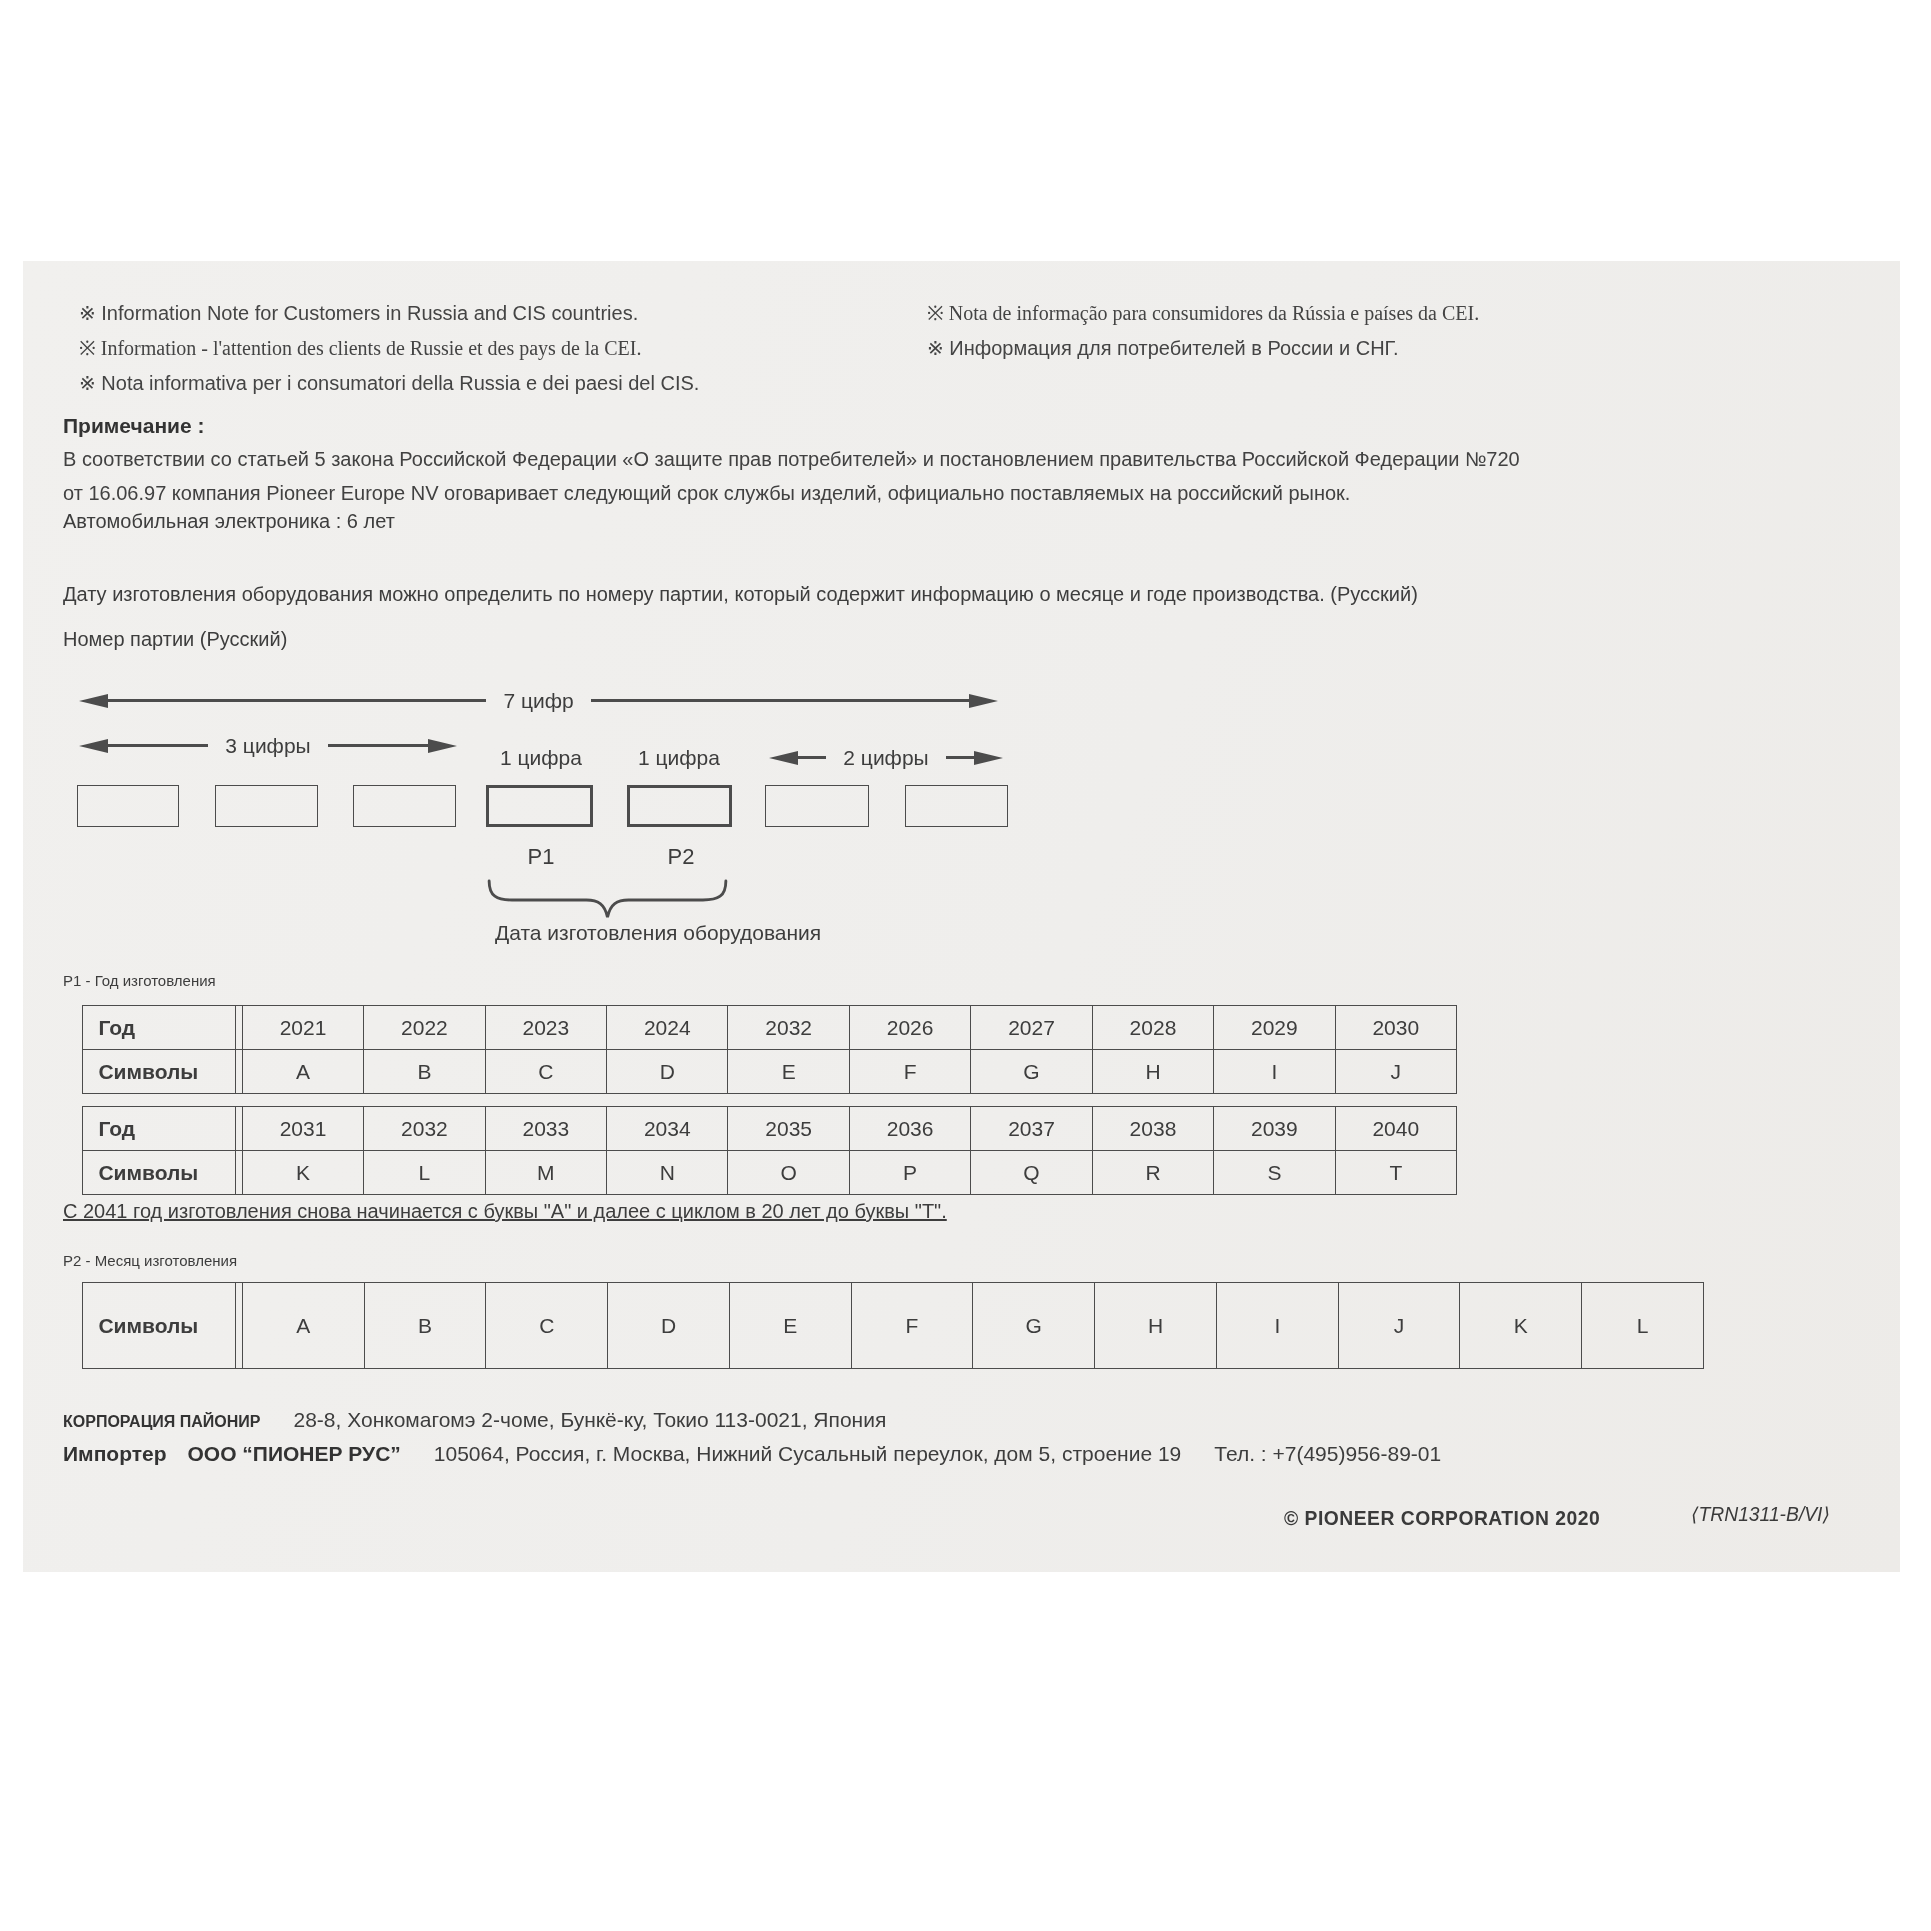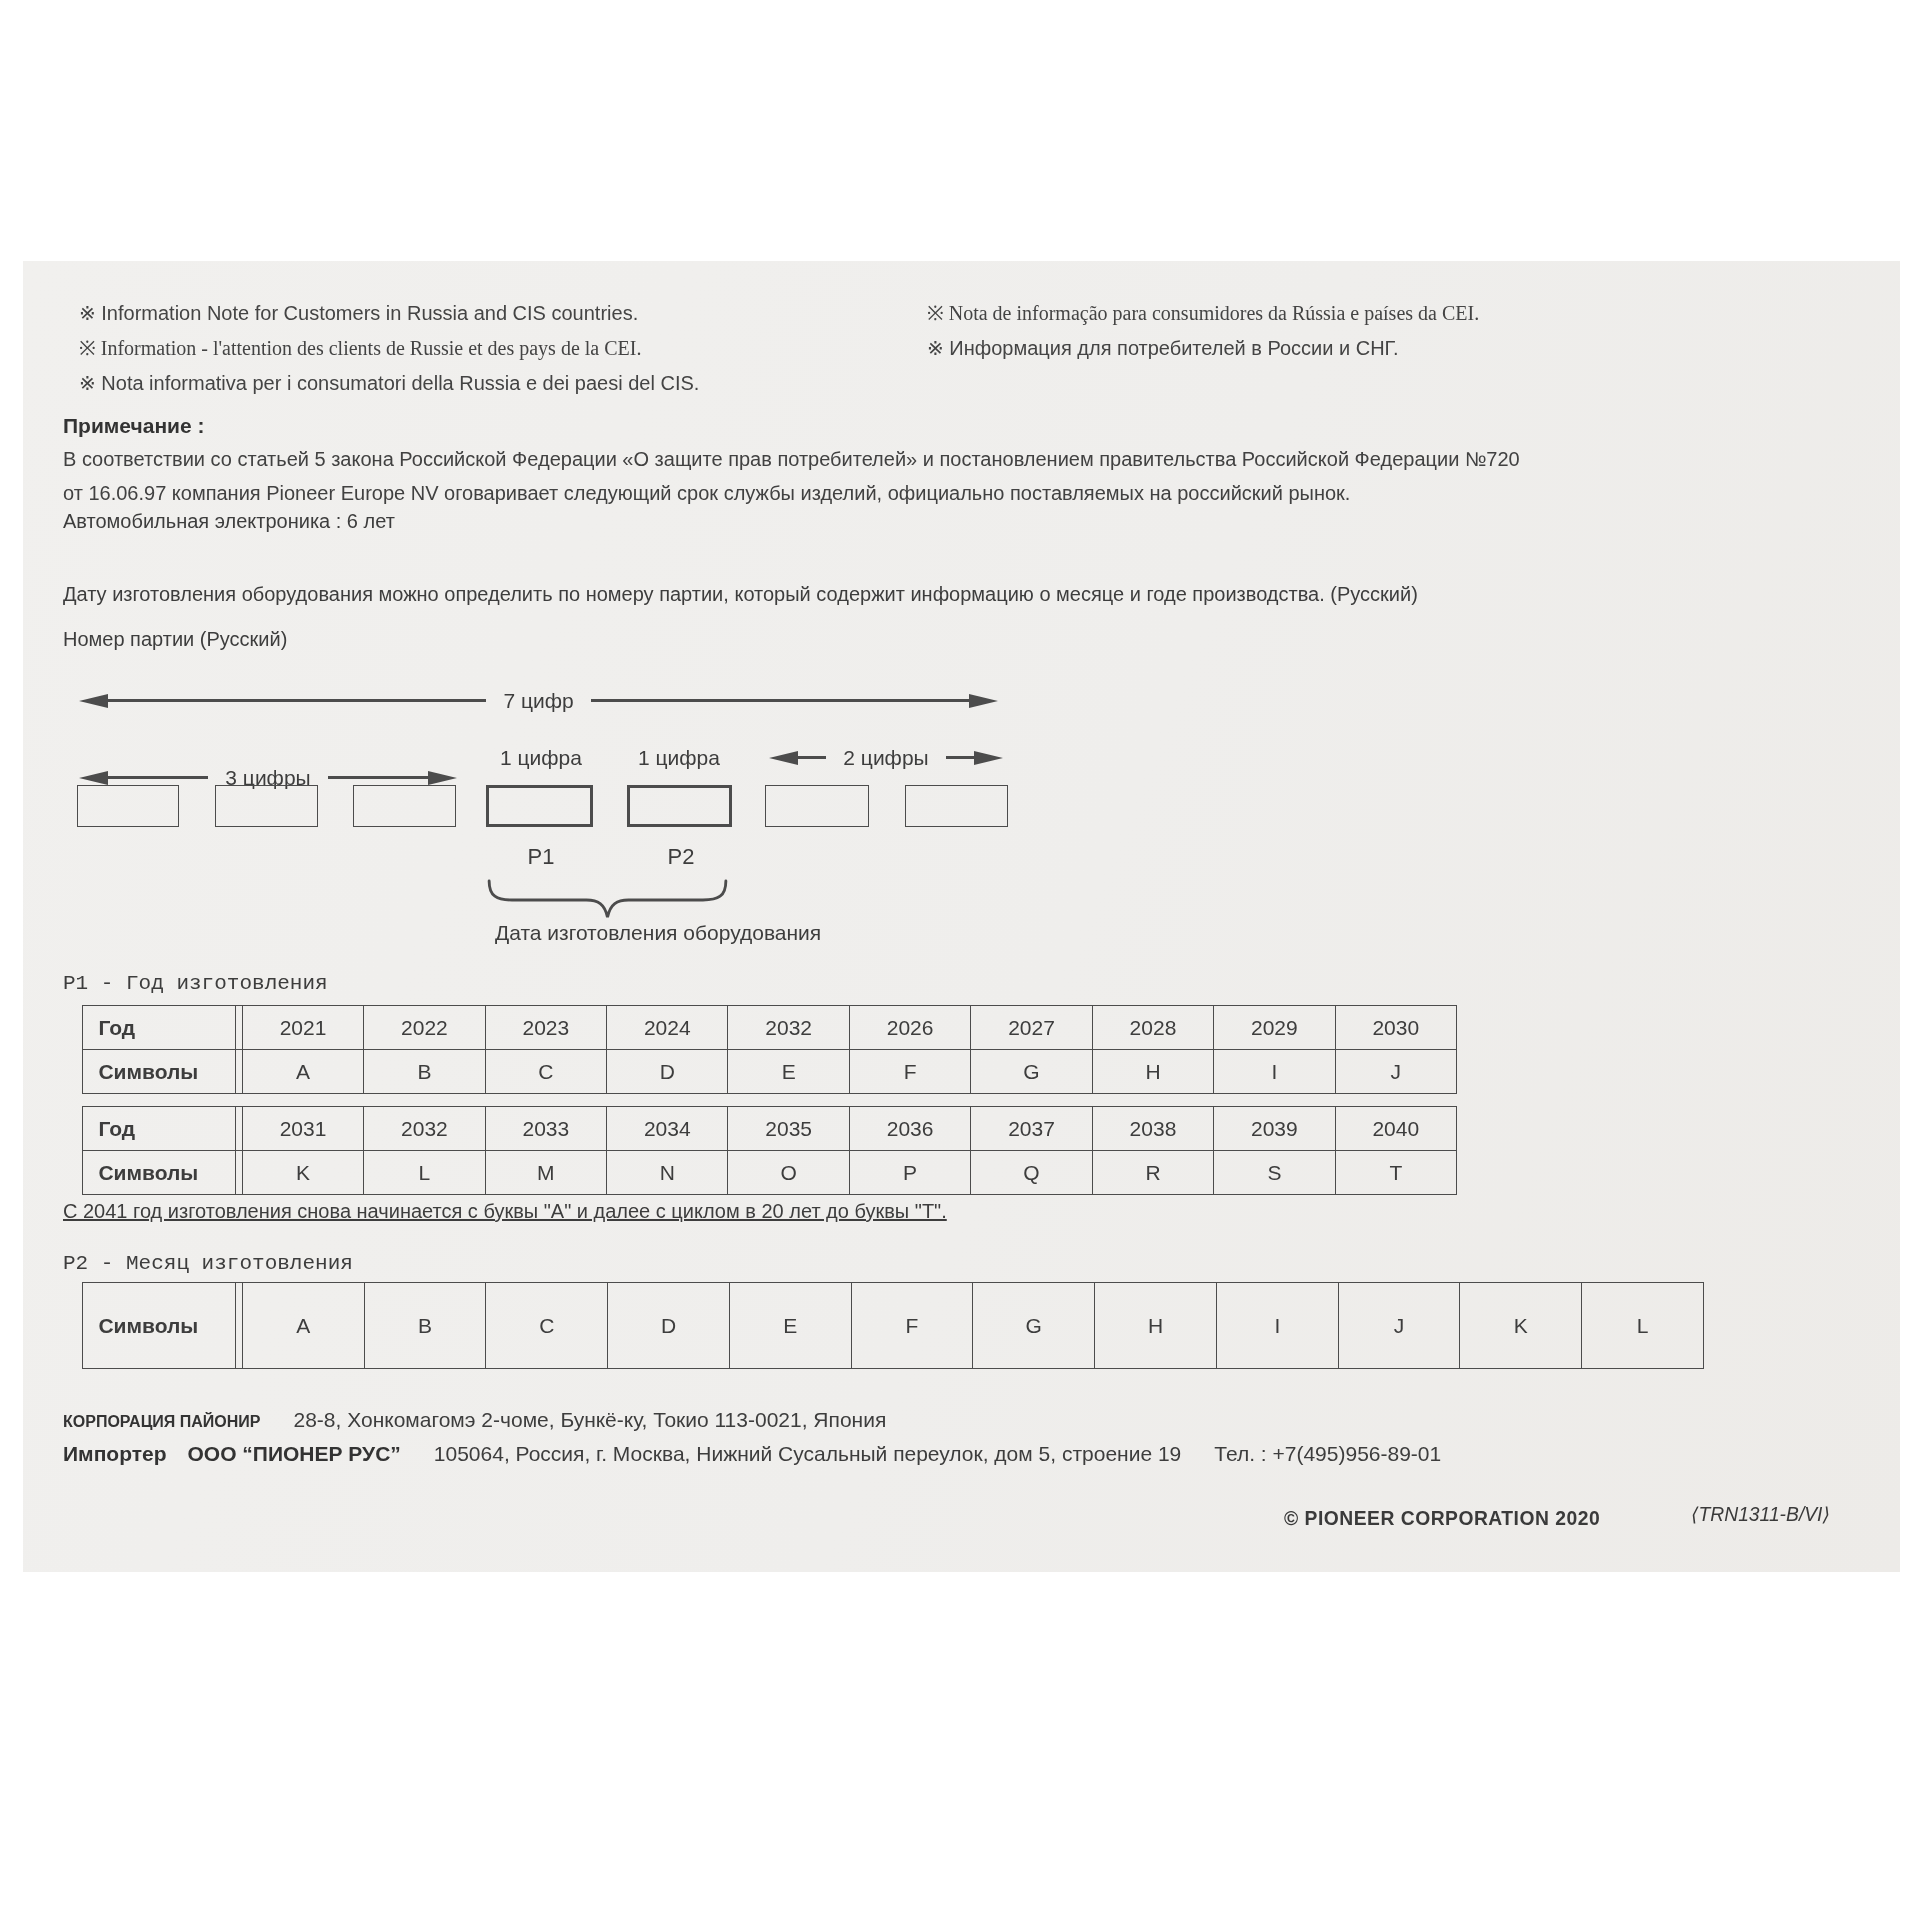--- a/index.html
+++ b/index.html
@@ -24,21 +24,21 @@
   .darrow { position:absolute; display:flex; align-items:center; height:25px; }
   .darrow .hl { width:0; height:0; border-top:7.7px solid transparent; border-bottom:7.7px solid transparent; border-right:29px solid #4c4c4c; }
   .darrow .hr { width:0; height:0; border-top:7.7px solid transparent; border-bottom:7.7px solid transparent; border-left:29px solid #4c4c4c; }
   .darrow .ln { flex:1; height:2.9px; background:#4c4c4c; }
   .darrow .albl { padding:0 17.4px; font-size:21px; white-space:nowrap; color:#3d3d3d; }
   .dlabel { position:absolute; height:25px; line-height:25px; font-size:21px; text-align:center; }
   .dbox { position:absolute; top:524px; height:42px; border:1.9px solid #4c4c4c; background:transparent; }
   .dbox.thick { border-width:3.9px; }
   .plabel { position:absolute; top:583px; width:116px; text-align:center; font-size:22px; }
   .datelbl { position:absolute; font-size:21px; white-space:nowrap; }
-  .sect-title { font-size:21px; white-space:nowrap;font-family:Liberation Mono, monospace; }
+  .sect-title { font-size:15px; white-space:nowrap; }
   
   .ltable { position:absolute; border:1.9px solid #4c4c4c; display:flex; flex-direction:column; font-size:21px; }
   .trow { flex:1; display:flex; align-items:stretch; }
   .trow + .trow { border-top:1.9px solid #4c4c4c; }
   .lcell { width:153px; display:flex; align-items:center; padding-left:15.4px; border-right:1.9px solid #4c4c4c;font-weight:bold; }
   .dgap { width:6.8px; border-right:1.9px solid #4c4c4c; }
   .cells { flex:1; display:flex; }
   .cells .cell { flex:1; display:flex; align-items:center; justify-content:center; border-right:1.9px solid #4c4c4c; }
   .cells .cell:last-child { border-right:none; }
   .cycle { font-size:20px; white-space:nowrap;text-decoration:underline; }
@@ -75,21 +75,21 @@
     <div class="abs lot" style="left:40px; top:367px;">Номер партии (Русский)</div>
 
     <div class="darrow" style="left:56px; top:427px; width:919px;">
       <span class="hl"></span>
       <span class="ln"></span>
       <span class="albl">7 цифр</span>
       <span class="ln"></span>
       <span class="hr"></span>
     </div>
 
-    <div class="darrow" style="left:56px; top:504px; width:378px;">
+    <div class="darrow" style="left:56px; top:472px; width:378px;">
       <span class="hl"></span>
       <span class="ln"></span>
       <span class="albl">3 цифры</span>
       <span class="ln"></span>
       <span class="hr"></span>
     </div>
     <div class="dlabel" style="left:441px; top:484px; width:154px;">1 цифра</div>
     <div class="dlabel" style="left:579px; top:484px; width:154px;">1 цифра</div>
     <div class="darrow" style="left:746px; top:484px; width:234px;">
       <span class="hl"></span>

